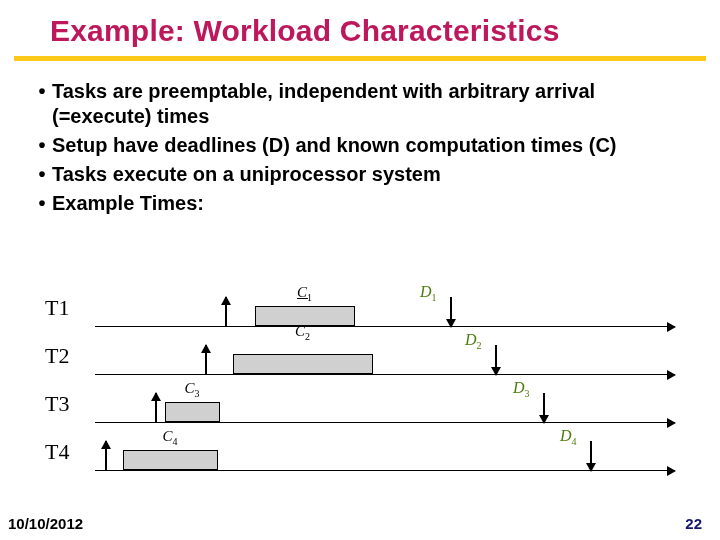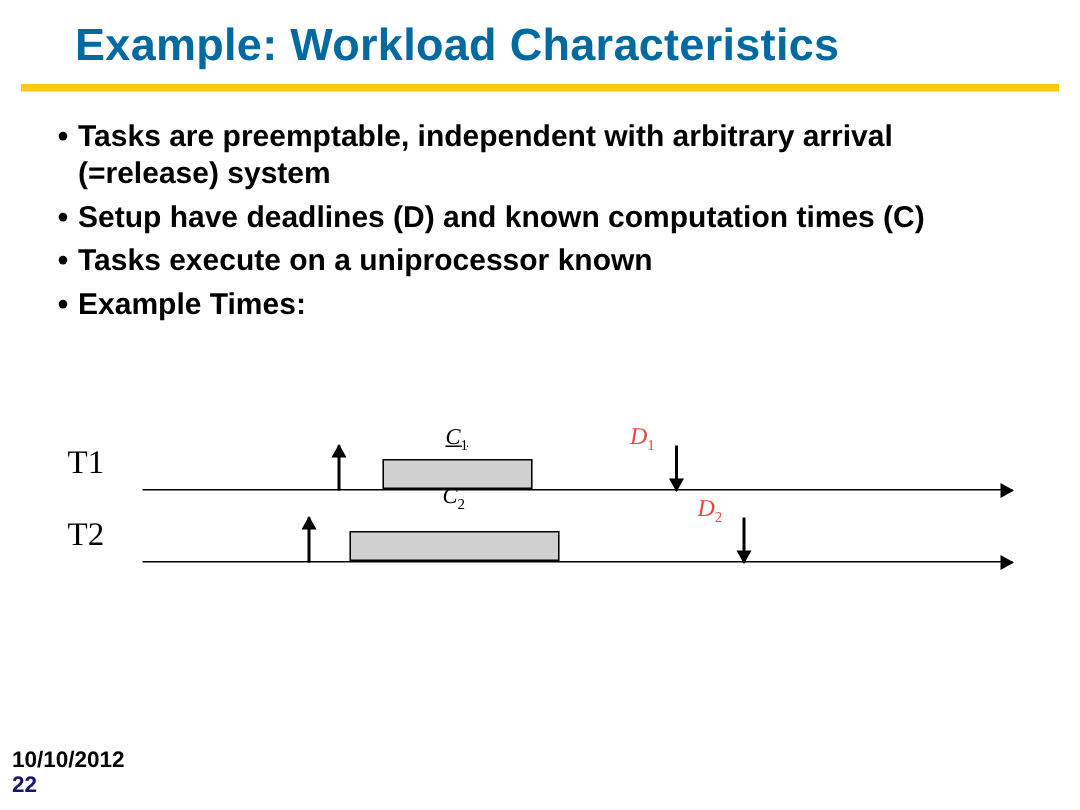--- a/index.html
+++ b/index.html
@@ -1,64 +1,64 @@
 <!DOCTYPE html>
 <html><head>
 <meta charset="utf-8">
 <style>
   * { box-sizing: border-box; margin: 0; padding: 0; }
   html, body { width: 720px; height: 540px; background: #fff; font-family: Arial, Helvetica, sans-serif; }
   .slide { width: 720px; height: 540px; position: relative; padding: 0; }
   .title-wrap { padding: 14px 0 0 50px; }
-  .title { font-size: 30px; font-weight: bold; color: #0369a1; letter-spacing: 0.2px; }
+  .title { font-size: 30px; font-weight: bold; color: #be185d; letter-spacing: 0.2px; }
   .title-underline { margin: 8px 0 0 14px; height: 5px; width: 692px; background: #fbc91a; }
   .bullets { padding: 18px 50px 0 32px; }
   .bullet { display: flex; align-items: flex-start; font-size: 20px; font-weight: bold; color: #000; line-height: 1.25; margin-bottom: 4px; }
   .bdot { width: 20px; flex: 0 0 20px; text-align: center; font-size: 20px; line-height: 1.25; }
   .btext { flex: 1; }
   .diagram { position: absolute; left: 45px; top: 285px; width: 630px; height: 205px; }
   .row { position: absolute; left: 0; width: 630px; height: 48px; }
   .rowlabel { position: absolute; left: 0; top: 10px; font-family: "Times New Roman", Times, serif; font-size: 22px; color: #000; }
   .timeline { position: absolute; left: 50px; right: 0; bottom: 6px; height: 0; border-top: 1.5px solid #000; }
   .tl-arrow { position: absolute; right: -1px; top: -5px; width: 0; height: 0; border-left: 9px solid #000; border-top: 5px solid transparent; border-bottom: 5px solid transparent; }
   .up-arrow { position: absolute; bottom: 6px; width: 1.5px; background: #000; height: 30px; }
   .up-arrow::before { content: ""; position: absolute; left: -4px; top: -1px; width: 0; height: 0; border-bottom: 9px solid #000; border-left: 5px solid transparent; border-right: 5px solid transparent; }
   .down-arrow { position: absolute; bottom: 6px; width: 1.5px; background: #000; height: 30px; }
   .down-arrow::before { content: ""; position: absolute; left: -4px; bottom: -1px; width: 0; height: 0; border-top: 9px solid #000; border-left: 5px solid transparent; border-right: 5px solid transparent; }
   .cbox { position: absolute; bottom: 7px; background: #d0d0d0; border: 1px solid #000; height: 20px; }
   .clabel { position: absolute; font-family: "Times New Roman", Times, serif; font-style: italic; font-size: 15px; color: #000; }
   .clabel sub { font-size: 10px; font-style: normal; vertical-align: sub; }
-  .dlabel { position: absolute; font-family: "Times New Roman", Times, serif; font-style: italic; font-size: 16px; color: #ef4444; }
+  .dlabel { position: absolute; font-family: "Times New Roman", Times, serif; font-style: italic; font-size: 16px; color: #4d7c0f; }
   .dlabel sub { font-size: 10px; font-style: normal; vertical-align: sub; }
-  .footer { position: absolute; left: 0; bottom: 8px; width: 720px; display: flex; justify-content: space-between; padding: 0 18px 0 8px; font-size: 15px; font-weight: bold; flex-direction: column; }
+  .footer { position: absolute; left: 0; bottom: 8px; width: 720px; display: flex; justify-content: space-between; padding: 0 18px 0 8px; font-size: 15px; font-weight: bold; }
   .footer .date { color: #000; }
   .footer .mid { color: #151570; }
   .footer .num { color: #151570; }
 </style>
 </head>
 <body>
 
 <div class="slide">
   <div class="title-wrap">
     <div class="title">Example: Workload Characteristics</div>
   </div>
   <div class="title-underline"></div>
 
   <div class="bullets">
     <div class="bullet">
         <div class="bdot">•</div>
-        <div class="btext">Tasks are preemptable, independent with arbitrary arrival (=release) system</div>
+        <div class="btext">Tasks are preemptable, independent with arbitrary arrival (=execute) times</div>
       </div>
     <div class="bullet">
         <div class="bdot">•</div>
         <div class="btext">Setup have deadlines (D) and known computation times (C)</div>
       </div>
     <div class="bullet">
         <div class="bdot">•</div>
-        <div class="btext">Tasks execute on a uniprocessor known</div>
+        <div class="btext">Tasks execute on a uniprocessor system</div>
       </div>
     <div class="bullet">
         <div class="bdot">•</div>
         <div class="btext">Example Times:</div>
       </div>
   </div>
 
   <div class="diagram">
     <div class="row" style="top:0px;">
       <div class="rowlabel">T1</div>
@@ -75,19 +75,41 @@
       <div class="rowlabel">T2</div>
       <div class="timeline">
           <div class="tl-arrow"></div>
         </div>
       <div class="up-arrow" style="left:160px;"></div>
       <div class="cbox" style="left:188px;width:140px;"></div>
       <div class="clabel" style="left:250px;bottom:39px;"><span>C<sub>2</sub></span></div>
       <div class="dlabel" style="left:420px;bottom:30px;"><span>D<sub>2</sub></span></div>
       <div class="down-arrow" style="left:450px;"></div>
     </div>
+    <div class="row" style="top:96px;">
+      <div class="rowlabel">T3</div>
+      <div class="timeline">
+          <div class="tl-arrow"></div>
+        </div>
+      <div class="up-arrow" style="left:110px;"></div>
+      <div class="cbox" style="left:120px;width:55px;"></div>
+      <div class="clabel" style="left:139.5px;bottom:30px;"><span>C<sub>3</sub></span></div>
+      <div class="dlabel" style="left:468px;bottom:30px;"><span>D<sub>3</sub></span></div>
+      <div class="down-arrow" style="left:498px;"></div>
+    </div>
+    <div class="row" style="top:144px;">
+      <div class="rowlabel">T4</div>
+      <div class="timeline">
+          <div class="tl-arrow"></div>
+        </div>
+      <div class="up-arrow" style="left:60px;"></div>
+      <div class="cbox" style="left:78px;width:95px;"></div>
+      <div class="clabel" style="left:117.5px;bottom:30px;"><span>C<sub>4</sub></span></div>
+      <div class="dlabel" style="left:515px;bottom:30px;"><span>D<sub>4</sub></span></div>
+      <div class="down-arrow" style="left:545px;"></div>
+    </div>
   </div>
 
   <div class="footer">
     <div class="date">10/10/2012</div>
     <div class="num">22</div>
   </div>
 </div>
 
 </body></html>

